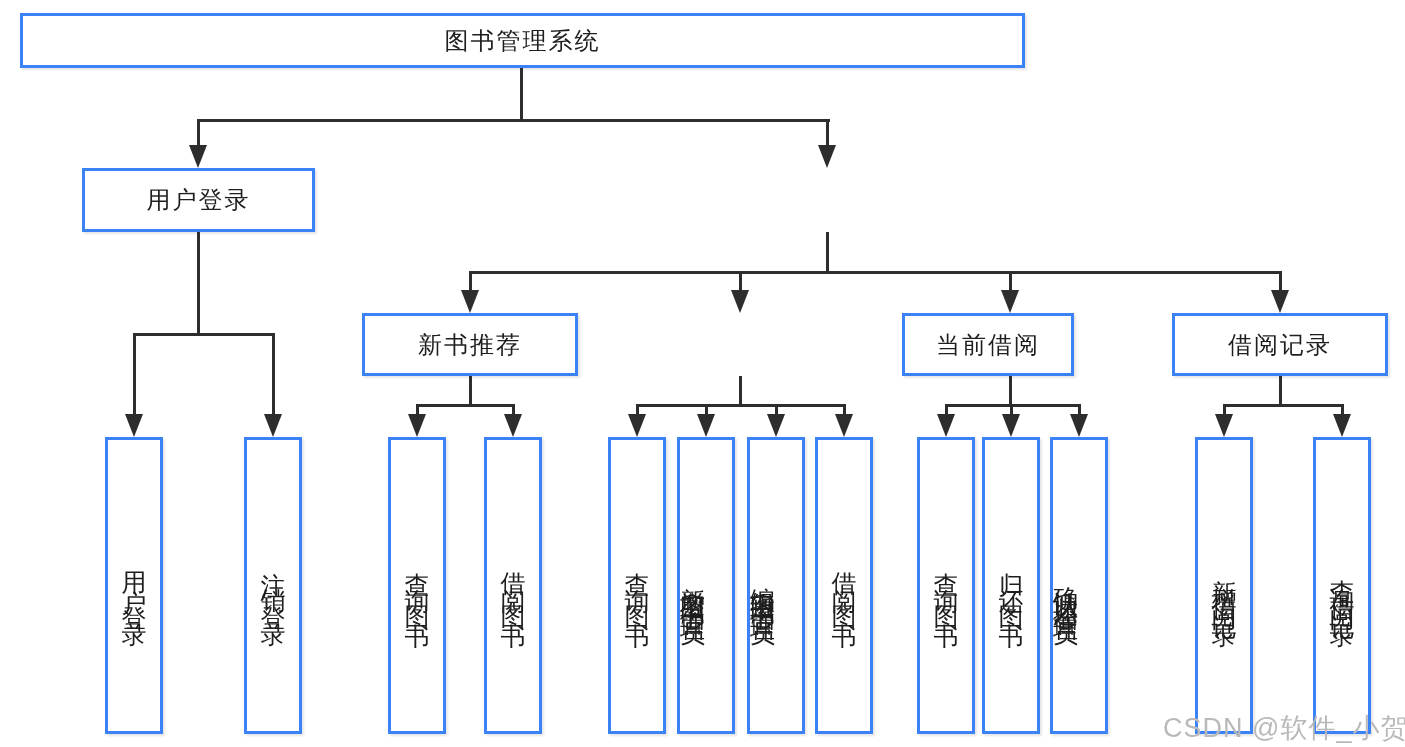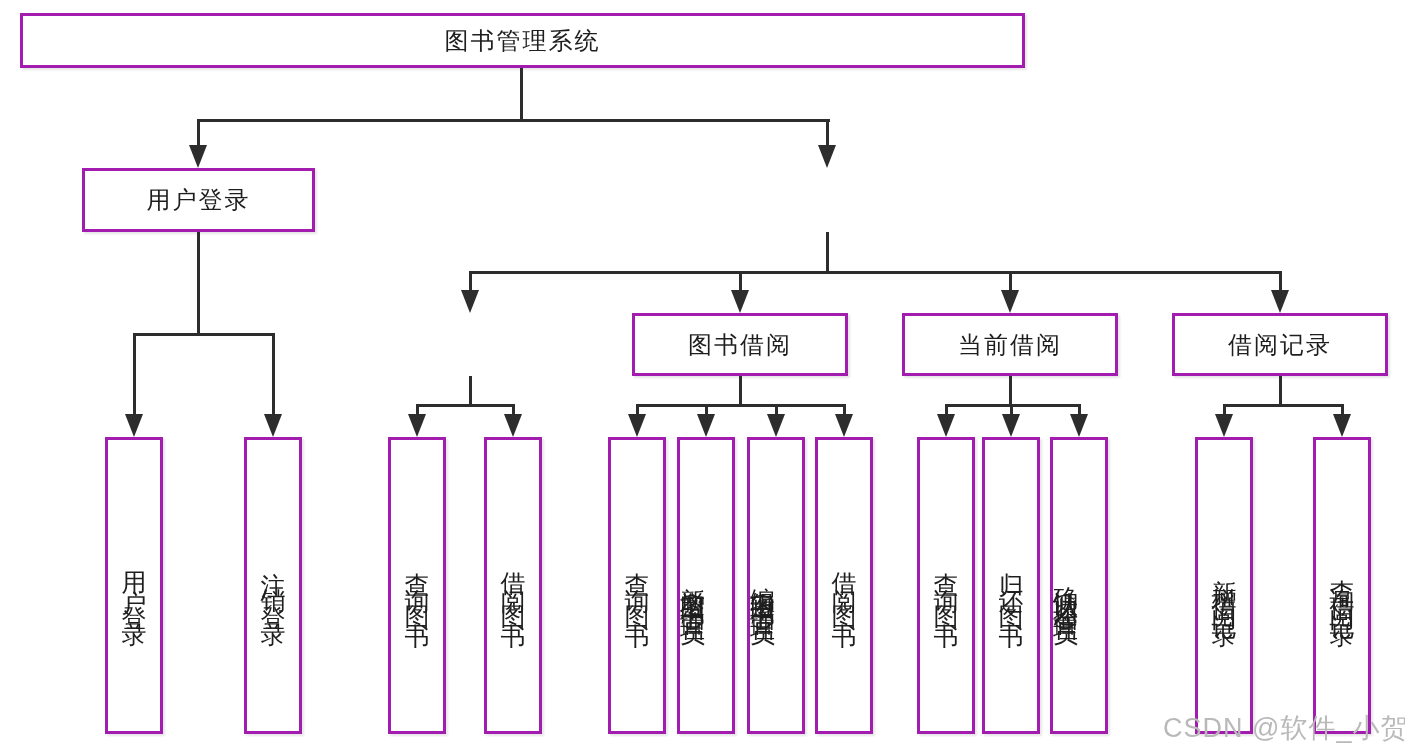--- a/index.html
+++ b/index.html
@@ -1,21 +1,21 @@
 <!DOCTYPE html>
 <html><head>
 <meta charset="utf-8">
 <style>
   html,body{margin:0;padding:0;background:#ffffff;}
   #stage{
     position:relative;width:1405px;height:747px;background:#ffffff;overflow:hidden;
     font-family:"Liberation Sans","DejaVu Sans",sans-serif;color:#1e1e1e;
   }
   .node{
-    position:absolute;background:#ffffff;border:3px solid #a21caf;
+    position:absolute;background:#ffffff;border:3px solid #3b82f6;
     box-sizing:border-box;display:flex;align-items:center;justify-content:center;
     box-shadow:2px 2px 2px rgba(0,0,0,0.10);
   }
   .hlabel{font-size:24px;letter-spacing:2px;color:#1e1e1e;white-space:nowrap;}
   .leaf .vtext{
     writing-mode:vertical-rl;text-orientation:mixed;
     font-size:25px;color:#1e1e1e;line-height:1;
   }
   .leaf.short .vtext{letter-spacing:17px;}
   .leaf.med   .vtext{letter-spacing:9px;}
@@ -58,24 +58,24 @@
   <div class="hline" style="left:469px;top:271px;width:813px;"></div>
   <div class="vline" style="left:469px;top:271px;height:22px;"></div>
   <div class="arrow" style="left:461px;top:290px;"></div>
   <div class="vline" style="left:739px;top:271px;height:22px;"></div>
   <div class="arrow" style="left:731px;top:290px;"></div>
   <div class="vline" style="left:1009px;top:271px;height:22px;"></div>
   <div class="arrow" style="left:1001px;top:290px;"></div>
   <div class="vline" style="left:1279px;top:271px;height:22px;"></div>
   <div class="arrow" style="left:1271px;top:290px;"></div>
 
-  <div class="node" style="left:632px;top:313px;width:216px;height:63px;">
-    <span class="hlabel">图书借阅</span>
+  <div class="node" style="left:362px;top:313px;width:216px;height:63px;">
+    <span class="hlabel">新书推荐</span>
   </div>
-  <div class="node" style="left:902px;top:313px;width:216px;height:63px;">
+  <div class="node" style="left:902px;top:313px;width:172px;height:63px;">
     <span class="hlabel">当前借阅</span>
   </div>
   <div class="node" style="left:1172px;top:313px;width:216px;height:63px;">
     <span class="hlabel">借阅记录</span>
   </div>
 
   <div class="vline" style="left:197px;top:232px;height:104px;"></div>
   <div class="hline" style="left:133px;top:333px;width:142px;"></div>
   <div class="vline" style="left:133px;top:333px;height:84px;"></div>
   <div class="arrow" style="left:125px;top:414px;"></div>

